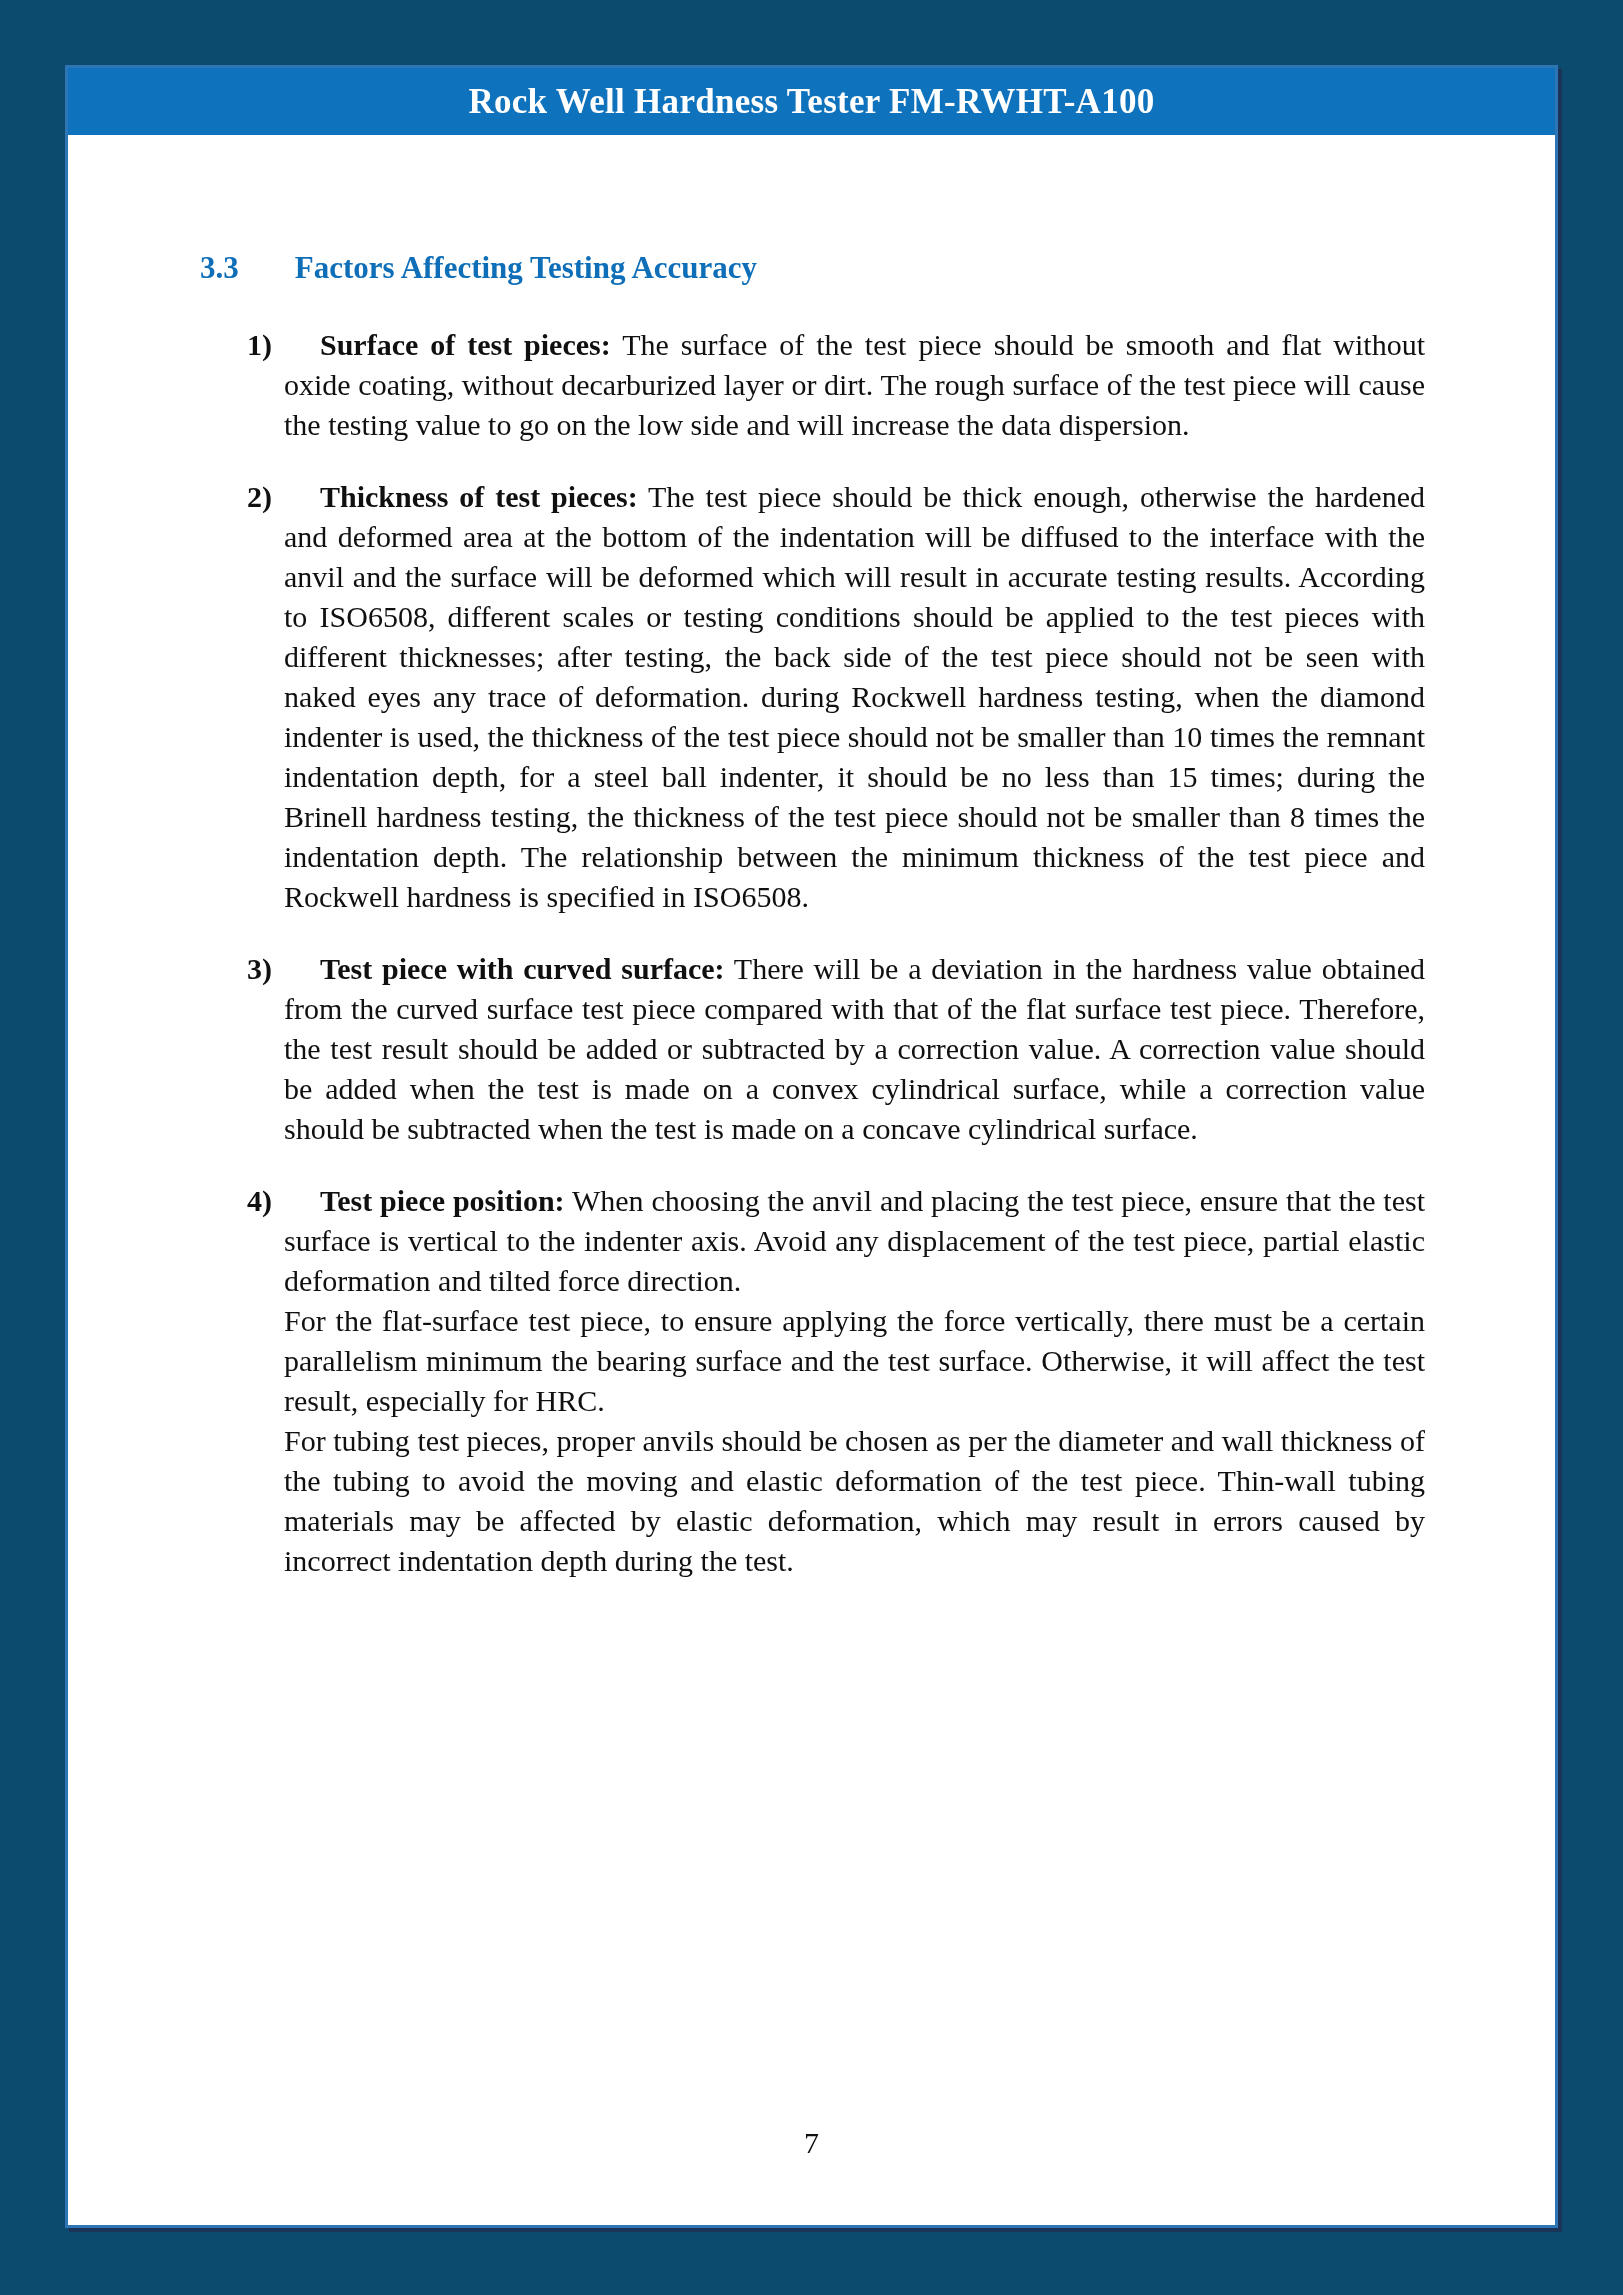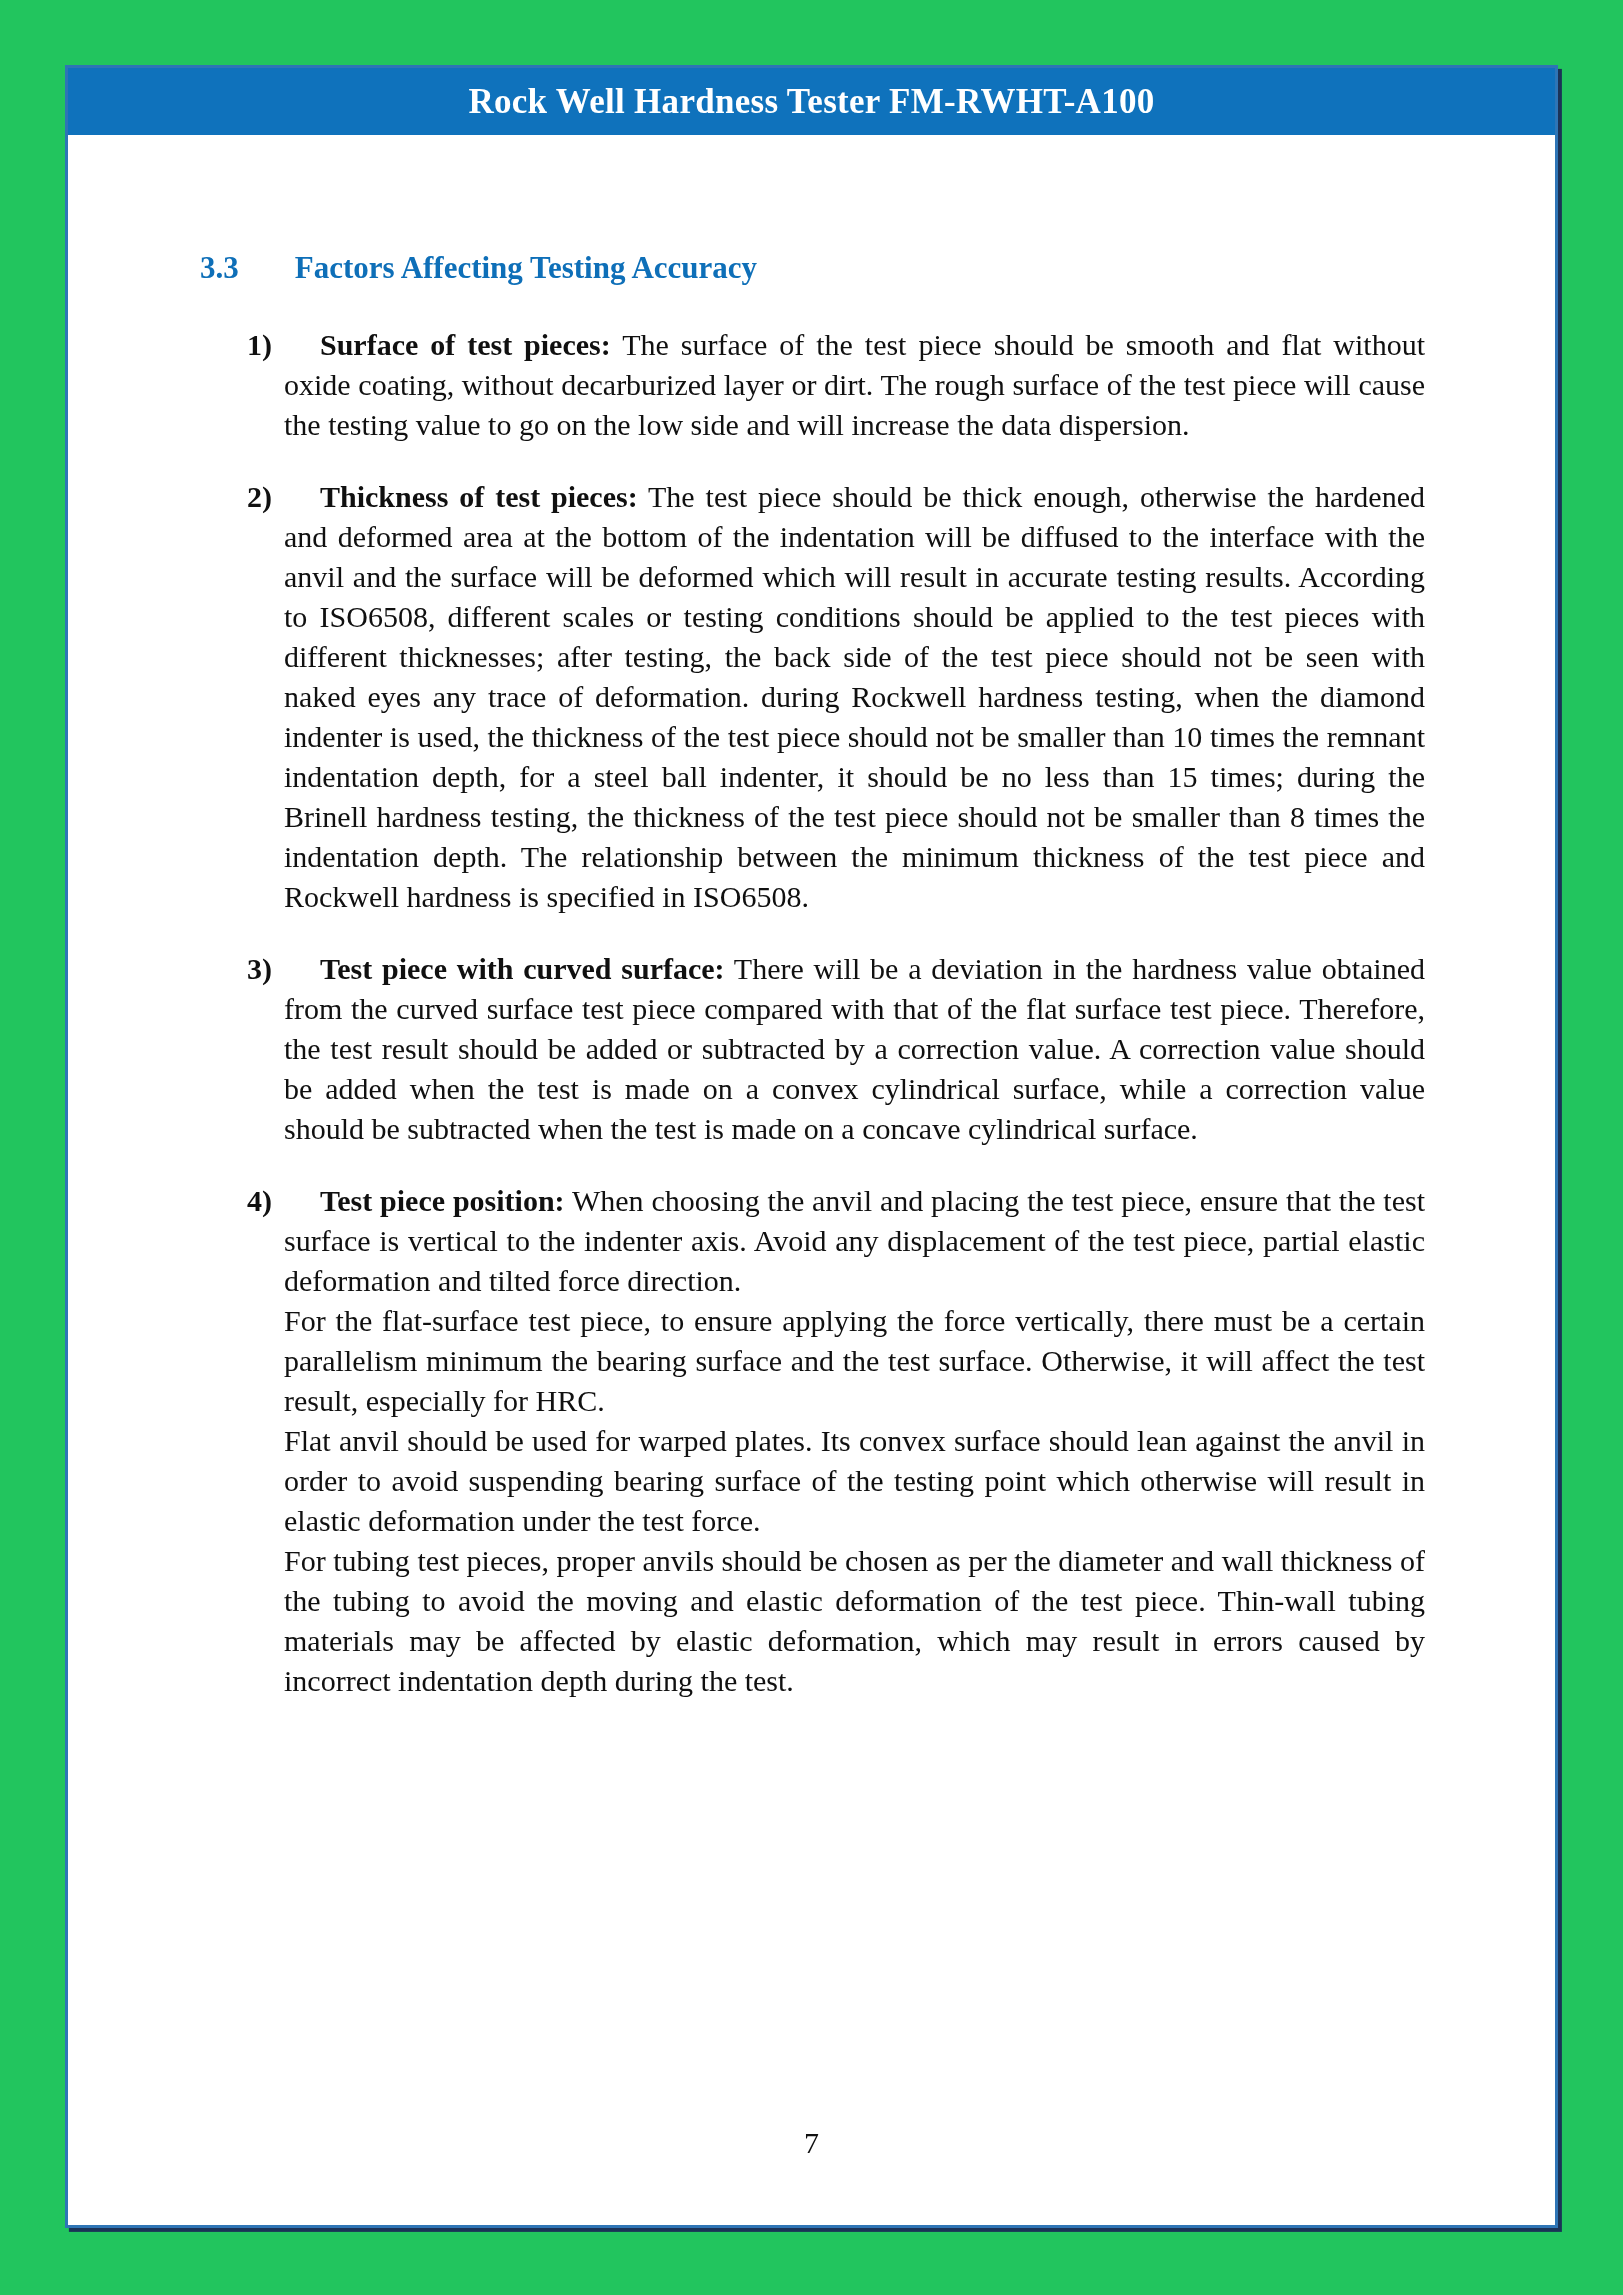--- a/index.html
+++ b/index.html
@@ -1,20 +1,20 @@
 <!DOCTYPE html>
 <html style="font-size:10.5px"><head>
 <meta charset="utf-8">
 <style>
   html, body { margin: 0; padding: 0; background: #ffffff; }
   .page {
     position: relative;
     width: 1623px;
     height: 2295px;
-    background: #22c55e;
+    background: #0c4a6e;
     font-family: "Liberation Serif", "DejaVu Serif", serif;
     color: #101010;
     overflow: hidden;
   }
   .frame {
     position: absolute;
     left: 65px;
     top: 65px;
     width: 1493px;
     height: 2163px;
@@ -131,21 +131,20 @@
       </div>
 
       <div class="item">
         <div class="num">4)</div>
         <div class="body">
           <div class="para">
             <span class="lead">Test piece position:</span>
             <span>When choosing the anvil and placing the test piece, ensure that the test surface is vertical to the indenter axis. Avoid any displacement of the test piece, partial elastic deformation and tilted force direction.</span>
           </div>
           <div class="para">For the flat-surface test piece, to ensure applying the force vertically, there must be a certain parallelism minimum the bearing surface and the test surface. Otherwise, it will affect the test result, especially for HRC.</div>
-          <div class="para">Flat anvil should be used for warped plates. Its convex surface should lean against the anvil in order to avoid suspending bearing surface of the testing point which otherwise will result in elastic deformation under the test force.</div>
           <div class="para">For tubing test pieces, proper anvils should be chosen as per the diameter and wall thickness of the tubing to avoid the moving and elastic deformation of the test piece. Thin-wall tubing materials may be affected by elastic deformation, which may result in errors caused by incorrect indentation depth during the test.</div>
         </div>
       </div>
 
     </div>
 
     <div class="page-number">7</div>
 
   </div>
 </div>

